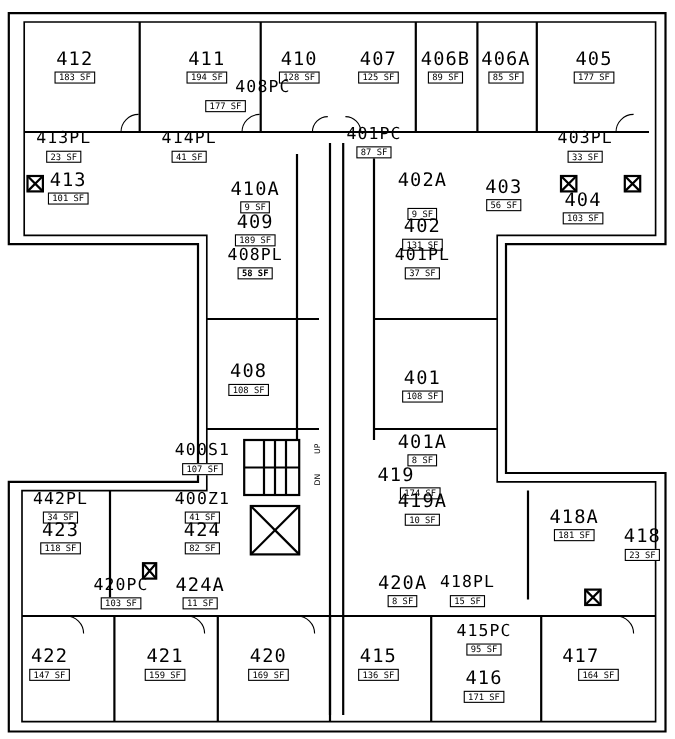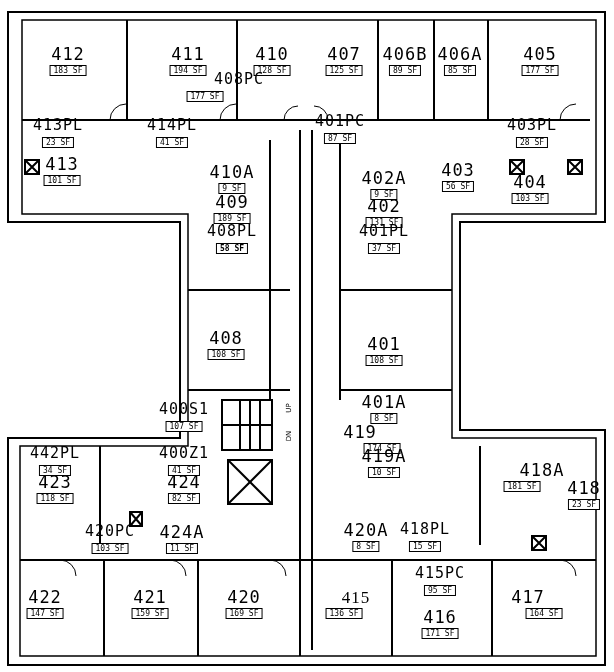--- a/index.html
+++ b/index.html
@@ -99,30 +99,30 @@
     <div class="sf" style="left: 540px; top: 65px;">177 SF</div>
     <div class="room-label small" style="left: 205px; top: 72px; margin-left: 34px;">408PC</div>
     <div class="sf" style="left: 205px; top: 91px;">177 SF</div>
     <div class="room-label small" style="left: 58px; top: 118px;">413PL</div>
     <div class="sf" style="left: 58px; top: 137px;">23 SF</div>
     <div class="room-label small" style="left: 172px; top: 118px;">414PL</div>
     <div class="sf" style="left: 172px; top: 137px;">41 SF</div>
     <div class="room-label small" style="left: 340px; top: 114px;">401PC</div>
     <div class="sf" style="left: 340px; top: 133px;">87 SF</div>
     <div class="room-label small" style="left: 532px; top: 118px;">403PL</div>
-    <div class="sf" style="left: 532px; top: 137px;">28 SF</div>
+    <div class="sf" style="left: 532px; top: 137px;">33 SF</div>
     <div class="room-label" style="left: 62px; top: 156px;">413</div>
     <div class="sf" style="left: 62px; top: 175px;">101 SF</div>
     <div class="room-label" style="left: 232px; top: 164px;">410A</div>
     <div class="sf" style="left: 232px; top: 183px;">9 SF</div>
     <div class="room-label" style="left: 232px; top: 194px;">409</div>
     <div class="sf" style="left: 232px; top: 213px;">189 SF</div>
     <div class="room-label small" style="left: 232px; top: 224px; text-align: right;">408PL</div>
     <div class="sf" style="left: 232px; top: 243px; font-weight: bold;">58 SF</div>
-    <div class="room-label" style="left: 384px; top: 170px;">402A</div>
+    <div class="room-label" style="left: 384px; top: 156px;">402A</div>
     <div class="sf" style="left: 384px; top: 189px;">9 SF</div>
     <div class="room-label" style="left: 384px; top: 198px;">402</div>
     <div class="sf" style="left: 384px; top: 217px;">131 SF</div>
     <div class="room-label small" style="left: 384px; top: 224px;">401PL</div>
     <div class="sf" style="left: 384px; top: 243px;">37 SF</div>
     <div class="room-label" style="left: 458px; top: 162px;">403</div>
     <div class="sf" style="left: 458px; top: 181px;">56 SF</div>
     <div class="room-label" style="left: 530px; top: 174px; text-align: right;">404</div>
     <div class="sf" style="left: 530px; top: 193px;">103 SF</div>
     <div class="room-label" style="left: 226px; top: 330px;">408</div>
@@ -138,41 +138,41 @@
     <div class="room-label" style="left: 384px; top: 448px;">419A</div>
     <div class="sf" style="left: 384px; top: 467px;">10 SF</div>
     <div class="room-label small" style="left: 55px; top: 446px;">442PL</div>
     <div class="sf" style="left: 55px; top: 465px;">34 SF</div>
     <div class="room-label" style="left: 55px; top: 474px;">423</div>
     <div class="sf" style="left: 55px; top: 493px;">118 SF</div>
     <div class="room-label small" style="left: 184px; top: 446px;">400Z1</div>
     <div class="sf" style="left: 184px; top: 465px;">41 SF</div>
     <div class="room-label" style="left: 184px; top: 474px;">424</div>
     <div class="sf" style="left: 184px; top: 493px;">82 SF</div>
-    <div class="room-label" style="left: 522px; top: 462px; margin-left: 20px;">418A</div>
+    <div class="room-label" style="left: 522px; top: 462px;">418A</div>
     <div class="sf" style="left: 522px; top: 481px;">181 SF</div>
     <div class="room-label" style="left: 584px; top: 480px;">418</div>
     <div class="sf" style="left: 584px; top: 499px;">23 SF</div>
     <div class="room-label small" style="left: 110px; top: 524px;">420PC</div>
     <div class="sf" style="left: 110px; top: 543px;">103 SF</div>
     <div class="room-label" style="left: 182px; top: 524px;">424A</div>
     <div class="sf" style="left: 182px; top: 543px;">11 SF</div>
     <div class="room-label" style="left: 366px; top: 522px;">420A</div>
     <div class="sf" style="left: 366px; top: 541px;">8 SF</div>
     <div class="room-label small" style="left: 425px; top: 522px;">418PL</div>
     <div class="sf" style="left: 425px; top: 541px;">15 SF</div>
     <div class="room-label small" style="left: 440px; top: 566px;">415PC</div>
     <div class="sf" style="left: 440px; top: 585px;">95 SF</div>
     <div class="room-label" style="left: 45px; top: 589px;">422</div>
     <div class="sf" style="left: 45px; top: 608px;">147 SF</div>
     <div class="room-label" style="left: 150px; top: 589px;">421</div>
     <div class="sf" style="left: 150px; top: 608px;">159 SF</div>
     <div class="room-label" style="left: 244px; top: 589px;">420</div>
     <div class="sf" style="left: 244px; top: 608px;">169 SF</div>
-    <div class="room-label" style="left: 356px; top: 589px; font-family: Liberation Serif, serif;">415</div>
+    <div class="room-label" style="left: 344px; top: 589px;">415</div>
     <div class="sf" style="left: 344px; top: 608px;">136 SF</div>
     <div class="room-label" style="left: 440px; top: 609px;">416</div>
     <div class="sf" style="left: 440px; top: 628px;">171 SF</div>
     <div class="room-label" style="left: 528px; top: 589px;">417</div>
     <div class="sf" style="left: 544px; top: 608px;">164 SF</div>
   </div>
 
 <div class="stair-text" style="left:284px;top:404px;">UP</div>
 <div class="stair-text" style="left:284px;top:432px;">DN</div>
 

